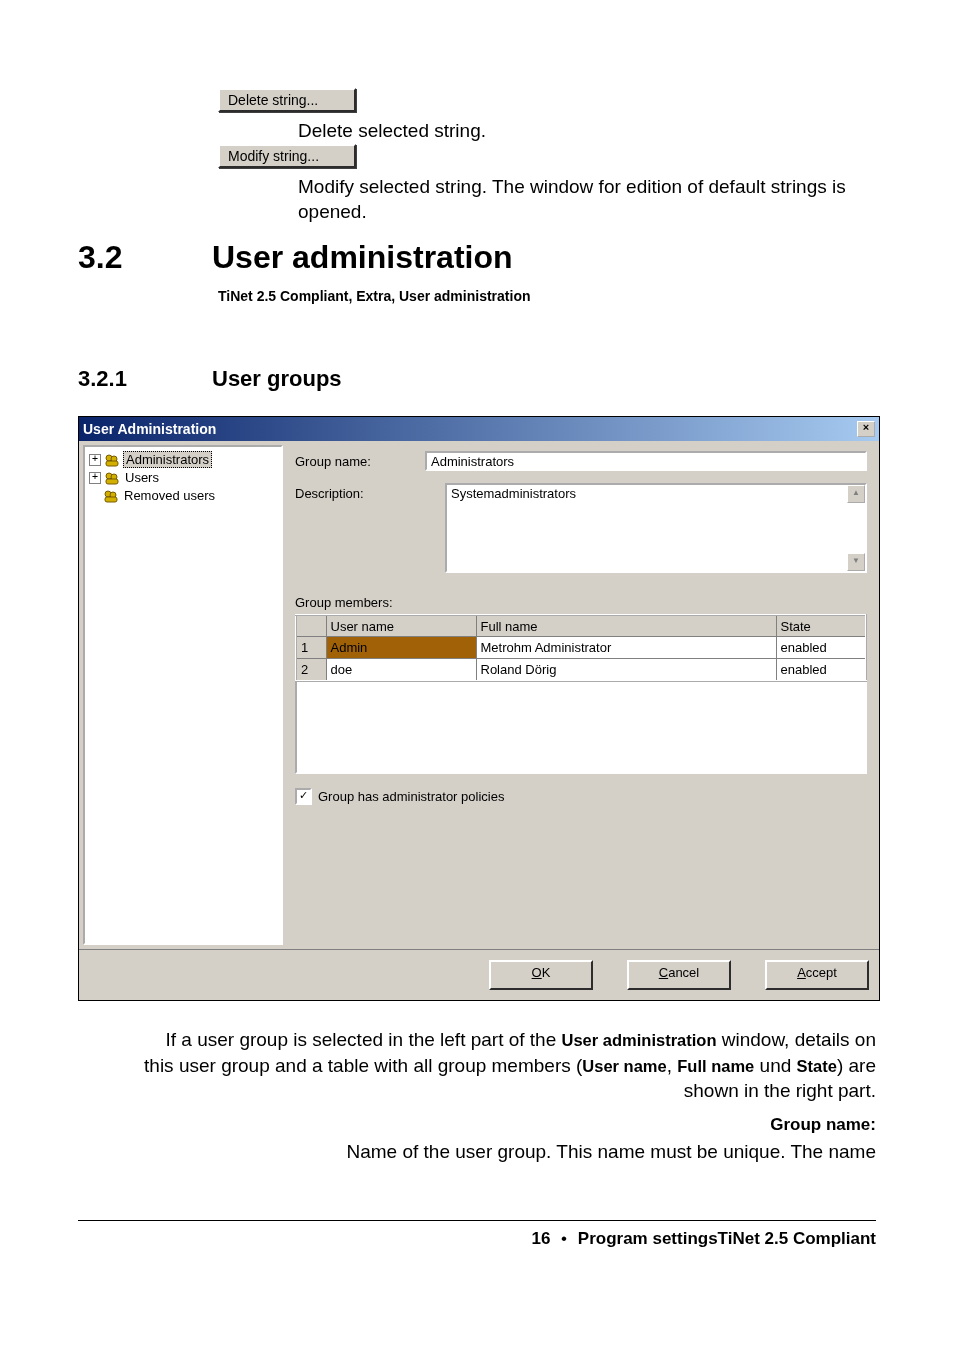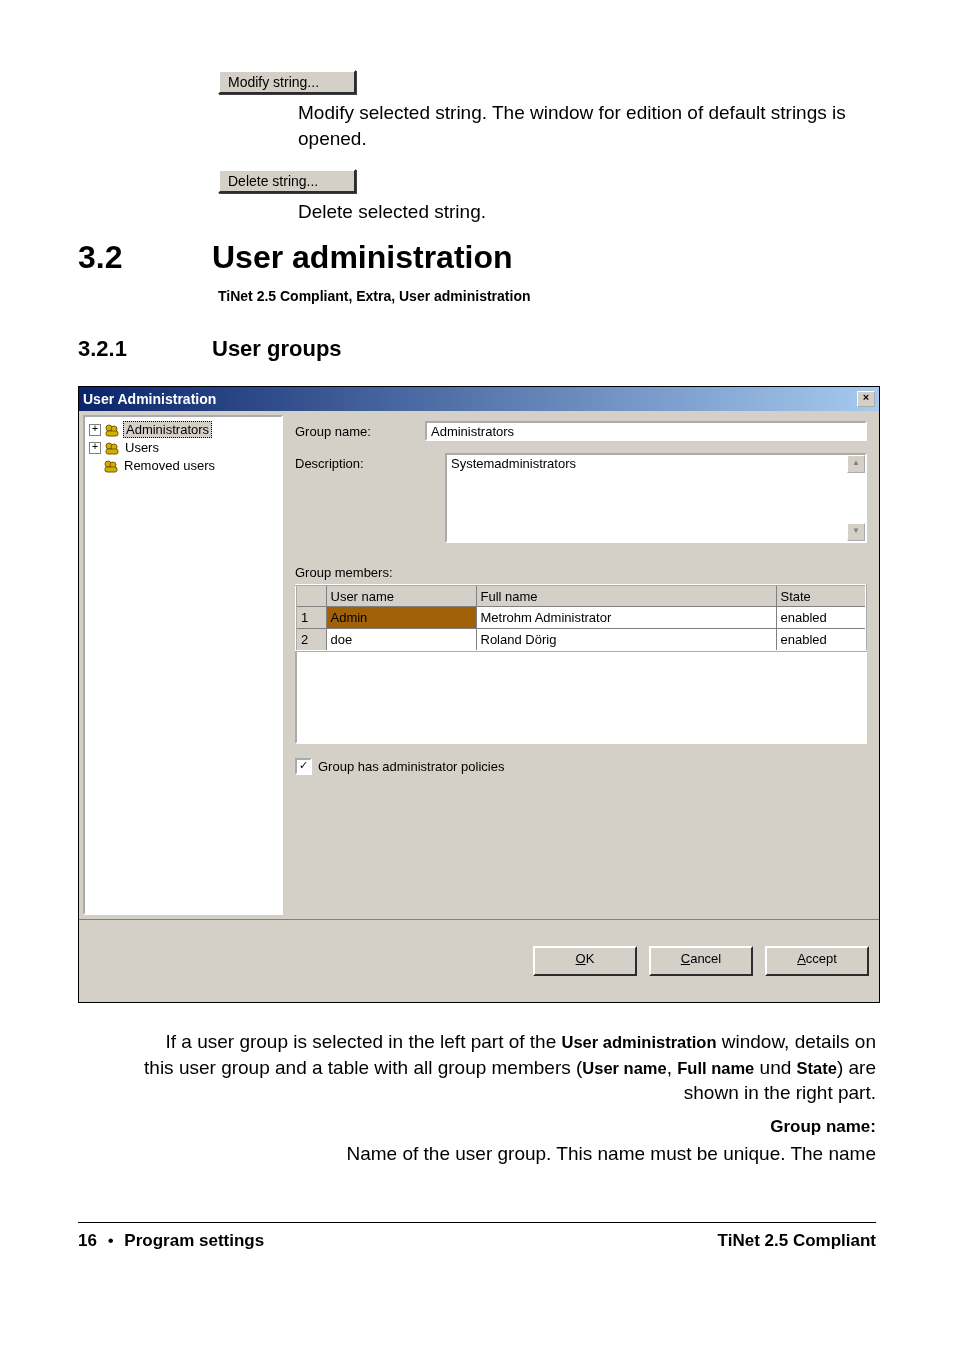--- a/index.html
+++ b/index.html
@@ -163,22 +163,22 @@
   .members-table th.hstate { width:90px;}
   .members-table tr.sel td.uname { background:#a16207; }
   .table-spacer { height:90px; background:#fff; border:2px inset #fff; border-top:none;}
   .chk-row { margin-top:14px; font-size:13px; display:flex; align-items:center; gap:6px;}
   .chk-box {
     width:13px; height:13px; background:#fff; border:2px inset #fff;
     font-size:11px; line-height:10px; text-align:center; font-family:Arial;
   }
   .dlg-footer {
     border-top:1px solid #808080;
-    padding:26px 10px;
-    display:flex; justify-content:flex-end; gap:12px;
+    padding:10px 10px;
+    display:flex; justify-content:flex-end; gap:34px;
   }
   .dlg-btn {
     background:#d4d0c8; border:2px outset #fff;
     border-right-color:#808080; border-bottom-color:#808080;
     width:100px; height:26px;
     font-size:13px; text-align:center; line-height:22px;
   }
   .ul { text-decoration: underline; }
   .after-para {
     margin-left:60px;
@@ -186,53 +186,53 @@
     font-size:19px;
     line-height:1.35;
     text-align:right;
   }
   .field-label { font-weight:bold; font-size:17px; margin-top:10px;}
   .footer-bar {
     border-top:1px solid #000;
     margin-top:56px;
     padding-top:8px;
     display:flex;
-    justify-content:space-between;
+    justify-content:flex-end;
     font-size:17px;
     font-weight:bold;
   }
   .footer-left .pn { font-weight:bold; }
   .footer-left .dot { padding:0 6px; font-weight:normal;}
   .footer-left .sec { font-weight:bold;}
 </style>
 </head>
 <body>
 
 <div class="page">
 
+  <div class="indent-block" style="margin-top:18px;">
+    <div class="btn-classic">Delete string...</div>
+    <div class="desc-text">Delete selected string.</div>
+  </div>
+
   <div class="indent-block">
     <div class="btn-classic">Modify string...</div>
     <div class="desc-text">Modify selected string. The window for edition of default strings is opened.</div>
   </div>
 
-  <div class="indent-block" style="margin-top:18px;">
-    <div class="btn-classic">Delete string...</div>
-    <div class="desc-text">Delete selected string.</div>
-  </div>
-
   <h1 class="section-title">
     <span class="sec-num">3.2</span><span>User administration</span>
   </h1>
 
   <div class="indent-block">
     <div class="bold-path">TiNet 2.5 Compliant, Extra, User administration</div>
   </div>
 
   <h2 class="subsection-title">
-    <span class="sec-num" style="width:134px;">3.2.1</span><span>User groups</span>
+    <span class="sec-num" style="width:134px;margin-top:30px;">3.2.1</span><span>User groups</span>
   </h2>
 
   <div class="dlg">
     <div class="dlg-titlebar">
       <span>User Administration</span>
       <span class="dlg-close">×</span>
     </div>
     <div class="dlg-body">
 
       <div class="dlg-tree">

